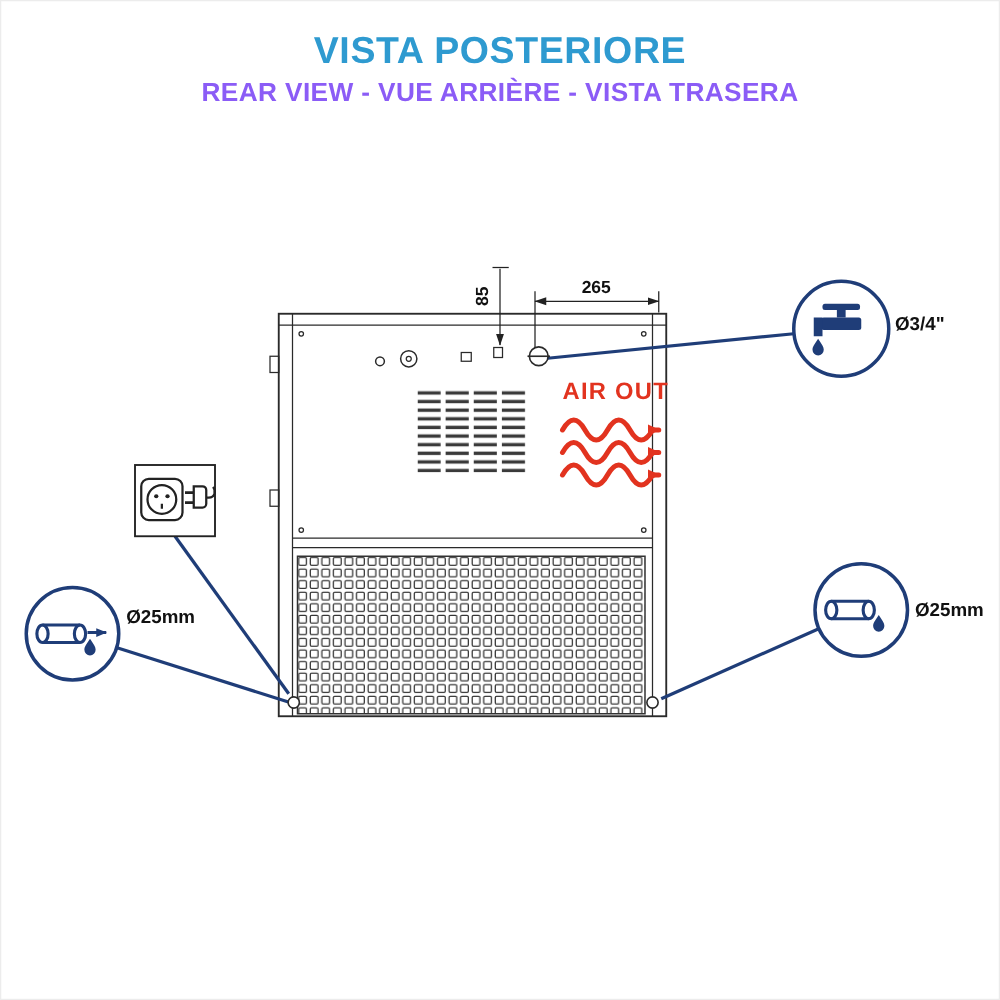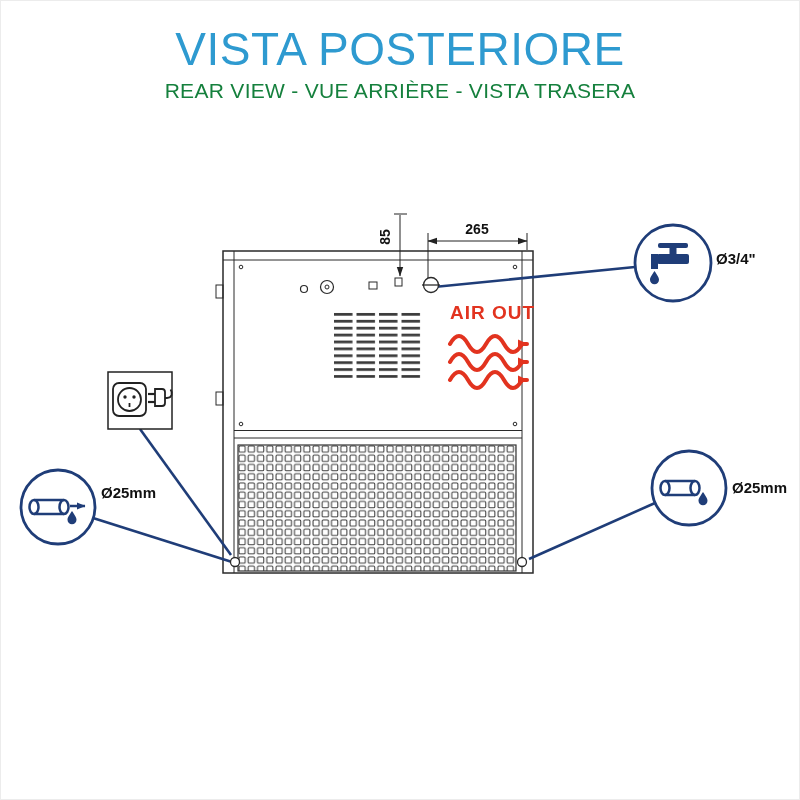--- a/index.html
+++ b/index.html
@@ -3,25 +3,25 @@
 <meta charset="utf-8">
 <style>
   * { margin:0; padding:0; box-sizing:border-box; }
   body { background:#fff; font-family:"Liberation Sans", sans-serif; }
   .page {
     position:relative; width:800px; height:800px; background:#ffffff;
     border:1px solid #ececec; overflow:hidden;
   }
   .header { position:absolute; top:24px; left:0; width:100%; text-align:center; }
   .title {
-    color:#2E9AD0; font-size:46px; font-weight:normal; letter-spacing:0.5px;
+    color:#2E9AD0; font-size:30px; font-weight:bold; letter-spacing:0.5px;
     line-height:1.05;
   }
   .subtitle {
-    color:#15803d; font-size:21px; font-weight:normal; margin-top:6px; letter-spacing:0.3px;
+    color:#8b5cf6; font-size:21px; font-weight:bold; margin-top:6px; letter-spacing:0.3px;
   }
   svg.diagram { position:absolute; top:0; left:0; width:800px; height:800px; }
   text { font-family:"Liberation Sans", sans-serif; }
   .dimtext { font-size:14px; font-weight:bold; fill:#111; }
   .calltext { font-size:15px; font-weight:bold; fill:#111; }
   .airout { font-size:19px; font-weight:bold; fill:#E2331F; letter-spacing:1px; }
 </style>
 </head>
 <body>
 

